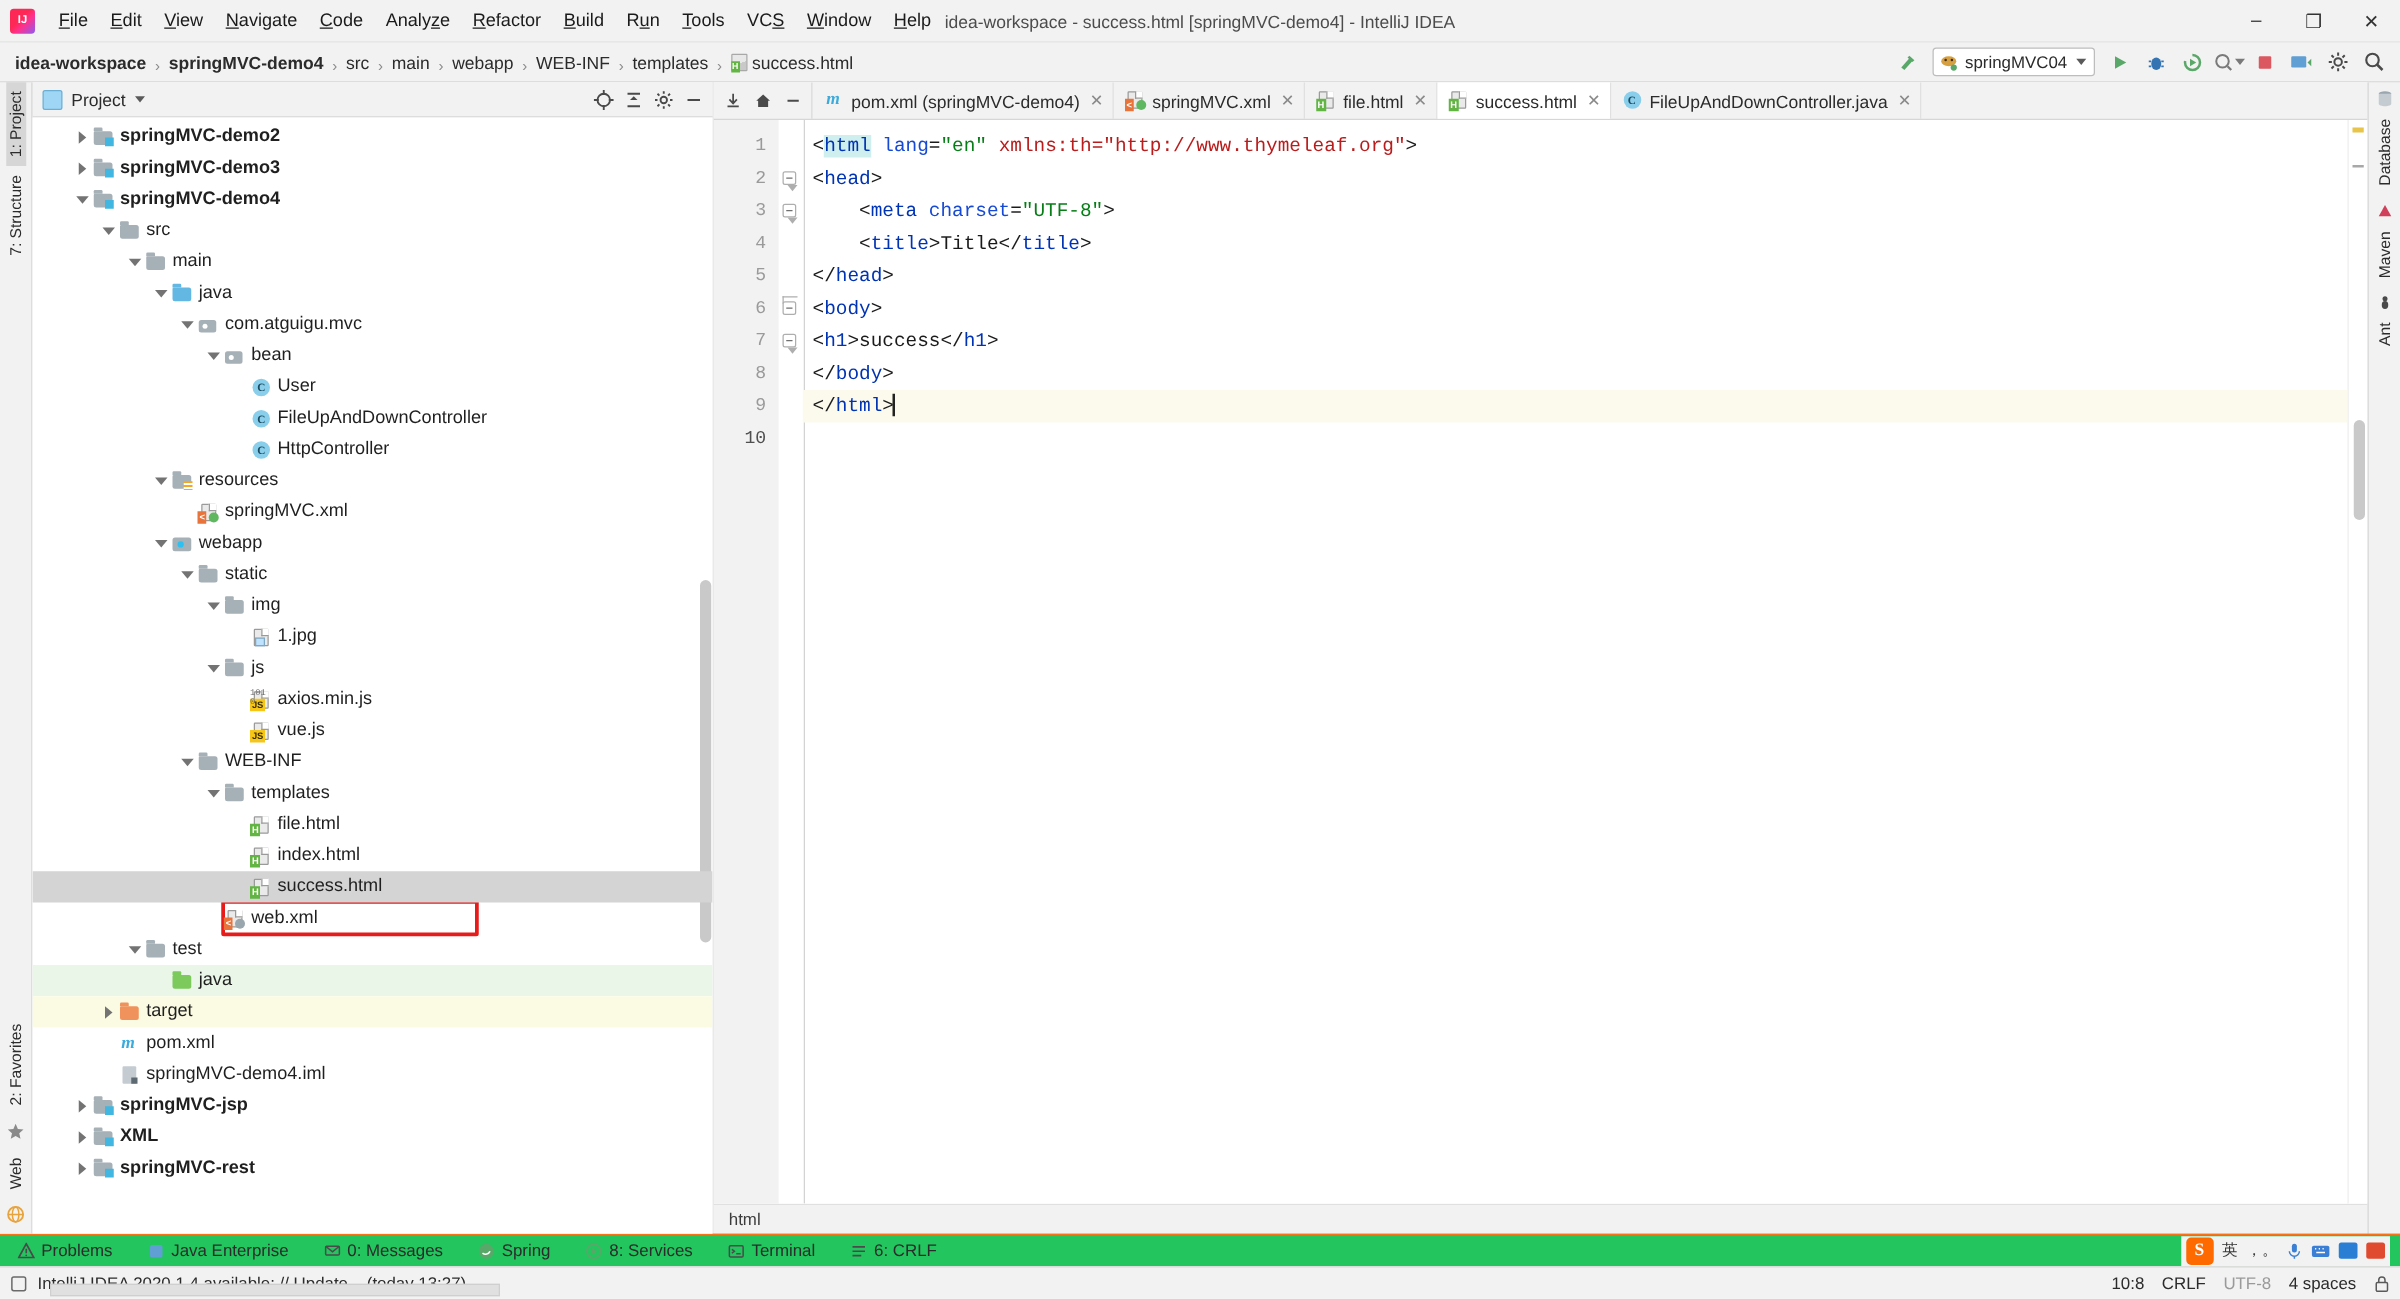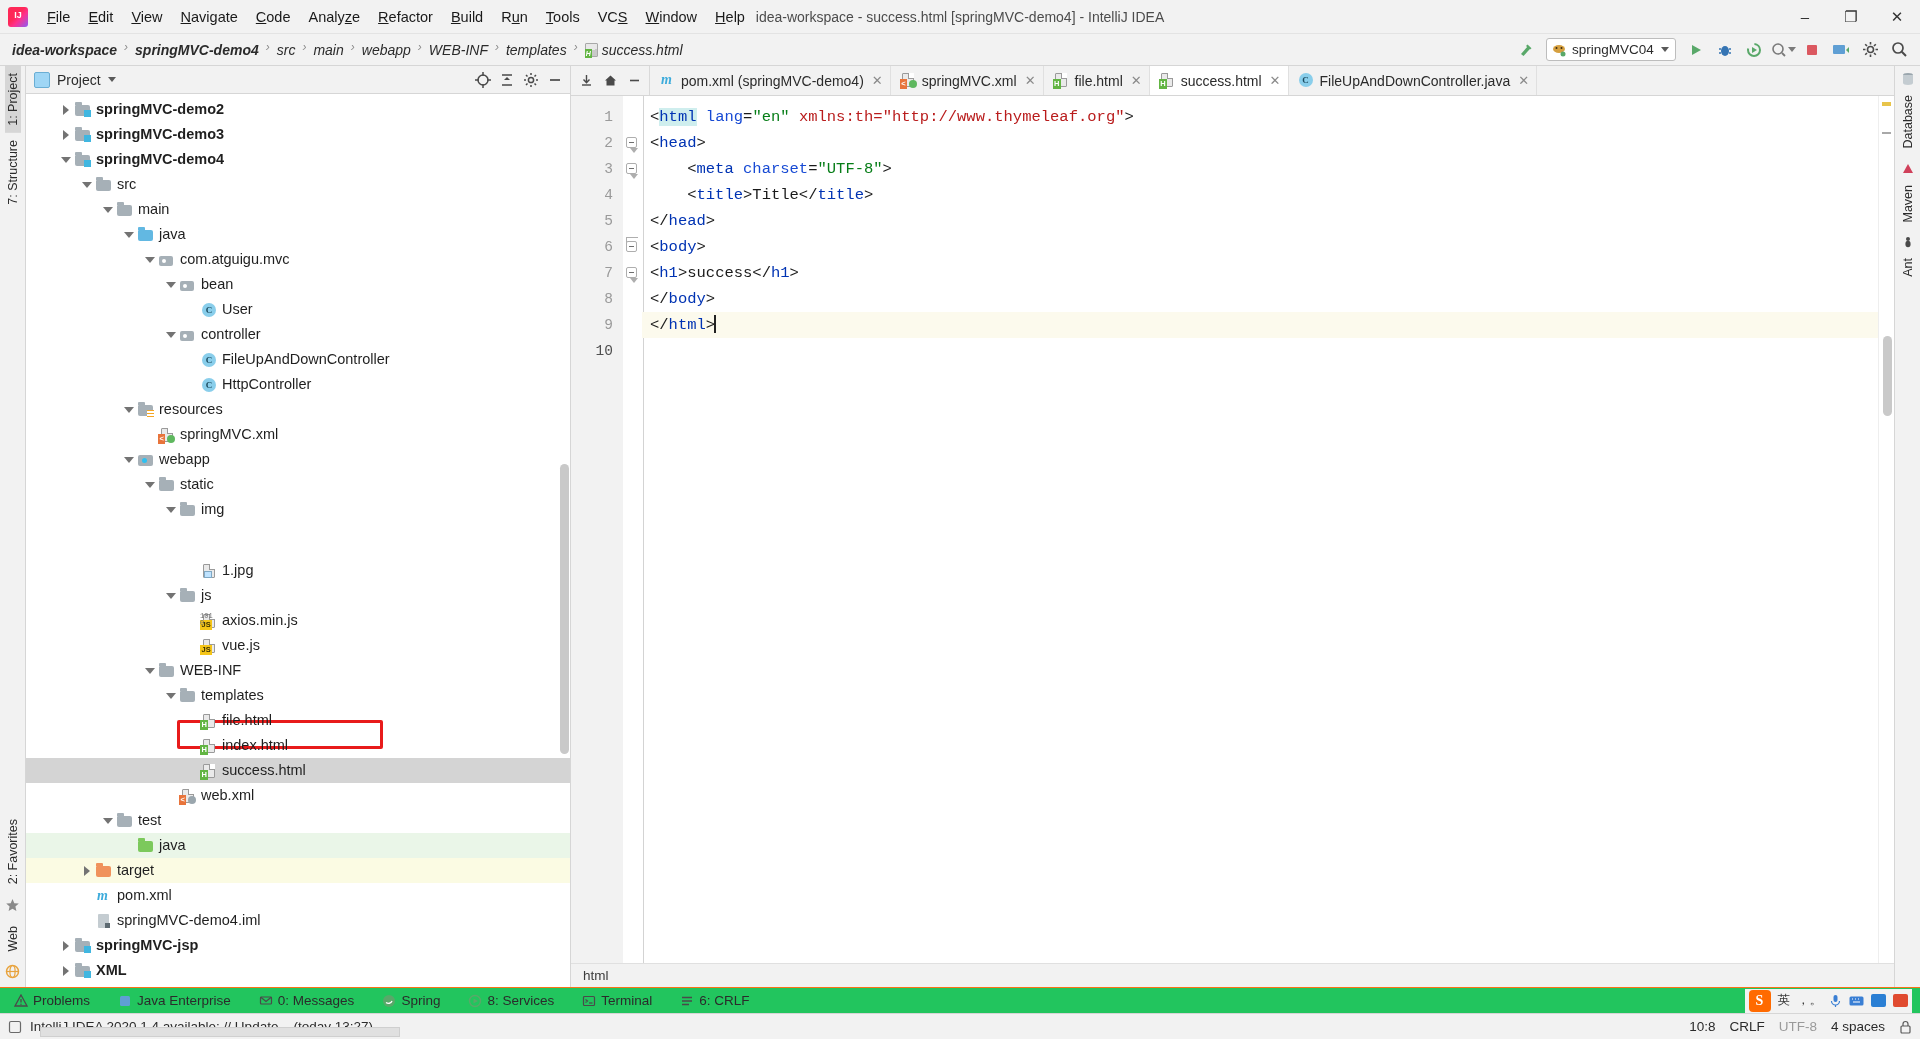--- a/index.html
+++ b/index.html
@@ -42,21 +42,21 @@
   .win-btn {
     width: 46px; height: 34px; display: flex; align-items: center; justify-content: center;
     font-size: 15px; color: #333;
   }
 
   
   .navbar {
     height: 32px; background: #f2f2f2; display: flex; align-items: center;
     border-bottom: 1px solid #d6d6d6; flex: 0 0 32px; padding-left: 8px;
   }
-  .crumbs { display: flex; align-items: flex-start; font-style: italic; }
+  .crumbs { display: flex; align-items: flex-end; }
   .crumb {
     font-size: 14px; color: #2b2b2b; padding: 2px 4px; white-space: nowrap;
   }
   .crumb.bold { font-weight: bold; }
   .crumb-sep { color: #8c8c8c; font-size: 12px; padding: 0 3px; }
   .crumb-icon {
     width: 13px; height: 14px; display: inline-block; vertical-align: -2px;
     margin-right: 4px; position: relative;
   }
   .fi-html {
@@ -618,29 +618,20 @@
             </span>
             <span class="lbl">bean</span>
           </div>
           <div class="row" style="padding-left: 157px;">
             <span class="arrow none"></span>
             <span class="ico">
               <span class="cls">C</span>
             </span>
             <span class="lbl">User</span>
           </div>
-          <div class="row" style="padding-left: 136px;">
-            <span class="arrow open">
-              <i></i>
-            </span>
-            <span class="ico">
-              <span class="pkg"></span>
-            </span>
-            <span class="lbl">controller</span>
-          </div>
           <div class="row" style="padding-left: 157px;">
             <span class="arrow none"></span>
             <span class="ico">
               <span class="cls">C</span>
             </span>
             <span class="lbl">FileUpAndDownController</span>
           </div>
           <div class="row" style="padding-left: 157px;">
             <span class="arrow none"></span>
             <span class="ico">
@@ -687,21 +678,21 @@
           </div>
           <div class="row" style="padding-left: 136px;">
             <span class="arrow open">
               <i></i>
             </span>
             <span class="ico">
               <span class="folder f-gray"></span>
             </span>
             <span class="lbl">img</span>
           </div>
-          <div class="row" style="padding-left: 157px; margin-top: 36px;">
+          <div class="row" style="padding-left: 157px;">
             <span class="arrow none"></span>
             <span class="ico">
               <span class="sheet"></span>
               <span class="img-thumb"></span>
             </span>
             <span class="lbl">1.jpg</span>
           </div>
           <div class="row" style="padding-left: 136px;">
             <span class="arrow open">
               <i></i>

